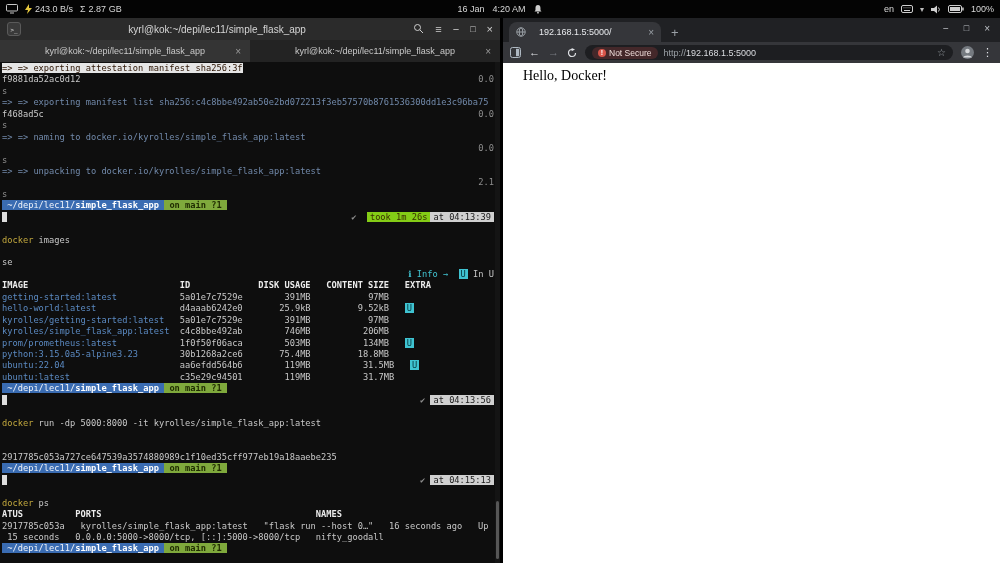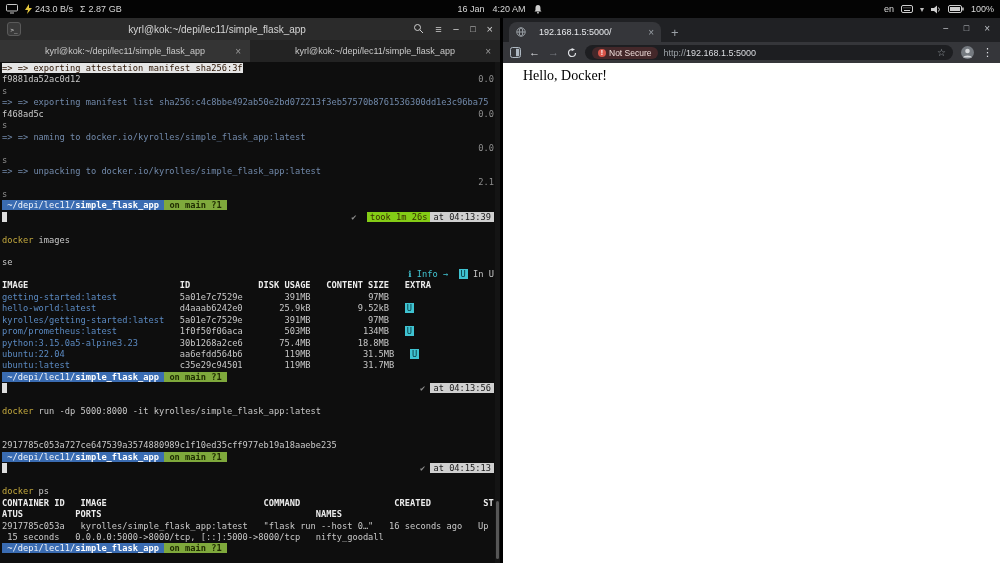--- a/index.html
+++ b/index.html
@@ -257,20 +257,24 @@
       </div>
       <div class="tline">
         <span class="tpart"><span class="st-nam">hello-world:latest</span><span class="st-def">                d4aaab6242e0       25.9kB         9.52kB   </span><span class="st-bc">U</span></span>
         <span class="tpart"></span>
       </div>
       <div class="tline">
         <span class="tpart"><span class="st-nam">kyrolles/getting-started:latest</span><span class="st-def">   5a01e7c7529e        391MB           97MB</span></span>
         <span class="tpart"></span>
       </div>
       <div class="tline">
+        <span class="tpart"><span class="st-nam">kyrolles/simple_flask_app:latest</span><span class="st-def">  c4c8bbe492ab        746MB          206MB</span></span>
+        <span class="tpart"></span>
+      </div>
+      <div class="tline">
         <span class="tpart"><span class="st-nam">prom/prometheus:latest</span><span class="st-def">            1f0f50f06aca        503MB          134MB   </span><span class="st-bc">U</span></span>
         <span class="tpart"></span>
       </div>
       <div class="tline">
         <span class="tpart"><span class="st-nam">python:3.15.0a5-alpine3.23</span><span class="st-def">        30b1268a2ce6       75.4MB         18.8MB</span></span>
         <span class="tpart"></span>
       </div>
       <div class="tline">
         <span class="tpart"><span class="st-nam">ubuntu:22.04</span><span class="st-def">                      aa6efdd564b6        119MB          31.5MB   </span><span class="st-bc">U</span></span>
         <span class="tpart"></span>
@@ -314,24 +318,20 @@
       <div class="tline">
         <span class="tpart"><span class="st-cur"> </span></span>
         <span class="tpart"><span class="st-dim">✔ </span><span class="st-bg">at 04:15:13</span></span>
       </div>
       <div class="tline">
         <span class="tpart"></span>
         <span class="tpart"></span>
       </div>
       <div class="tline">
         <span class="tpart"><span class="st-yel">docker</span><span class="st-def"> ps</span></span>
-        <span class="tpart"></span>
-      </div>
-      <div class="tline">
-        <span class="tpart"><span class="st-hdr">CONTAINER ID   IMAGE                              COMMAND                  CREATED          ST</span></span>
         <span class="tpart"></span>
       </div>
       <div class="tline">
         <span class="tpart"><span class="st-hdr">ATUS          PORTS                                         NAMES</span></span>
         <span class="tpart"></span>
       </div>
       <div class="tline">
         <span class="tpart"><span class="st-def">2917785c053a   kyrolles/simple_flask_app:latest   "flask run --host 0…"   16 seconds ago   Up</span></span>
         <span class="tpart"></span>
       </div>

